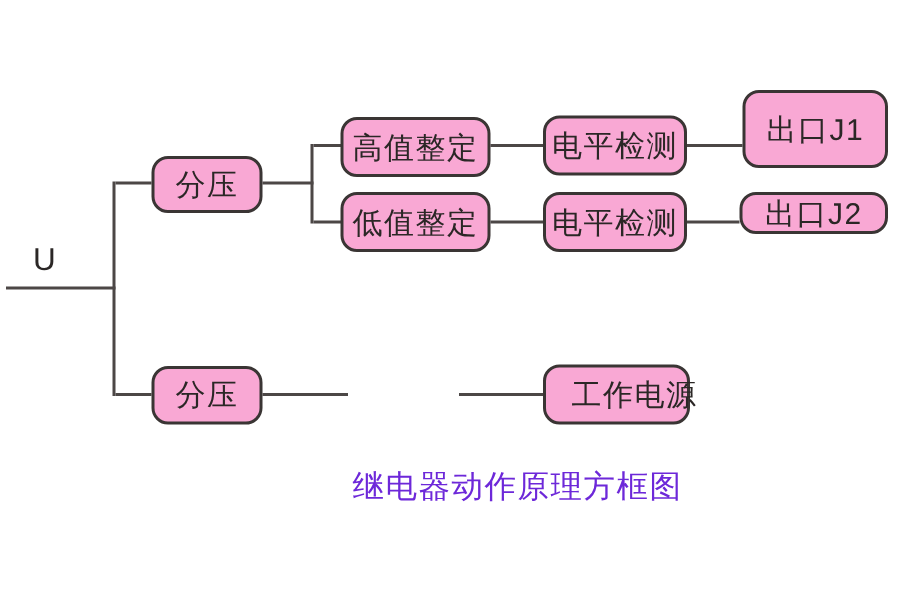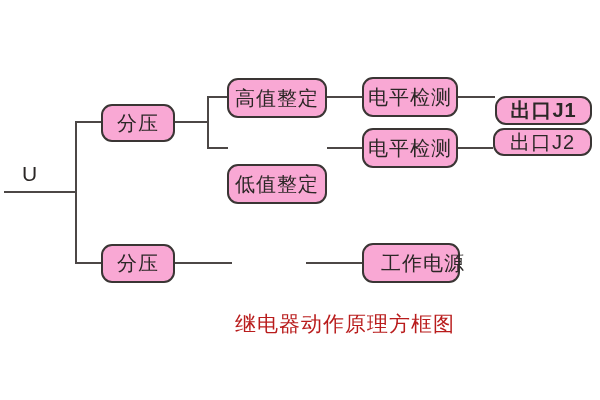--- a/index.html
+++ b/index.html
@@ -45,21 +45,21 @@
     color: #2b2726;
     z-index: 2;
   }
   .caption {
     position: absolute;
     left: 235px;
     top: 310px;
     width: 220px;
     text-align: center;
     font-size: 21px;
-    color: #b91c1c;
+    color: #6d28d9;
     letter-spacing: 1px;
     white-space: nowrap;
     z-index: 2;
   }
 </style>
 </head>
 <body>
 
 <div class="canvas">
 
@@ -82,24 +82,24 @@
 
   <div class="node" style="left:101px; top:104px; width:74px;  height:38px;">
     <span>分压</span>
   </div>
   <div class="node" style="left:227px; top:78px;  width:100px; height:40px;">
     <span>高值整定</span>
   </div>
   <div class="node" style="left:362px; top:77px;  width:96px;  height:40px;">
     <span>电平检测</span>
   </div>
-  <div class="node" style="left:495px; top:96px;  width:97px;  height:29px;font-weight:bold;">
+  <div class="node" style="left:495px; top:60px;  width:97px;  height:52px;">
     <span>出口J1</span>
   </div>
-  <div class="node" style="left:227px; top:128px; width:100px; height:40px;margin-top:36px;">
+  <div class="node" style="left:227px; top:128px; width:100px; height:40px;">
     <span>低值整定</span>
   </div>
   <div class="node" style="left:362px; top:128px; width:96px;  height:40px;">
     <span>电平检测</span>
   </div>
   <div class="node" style="left:493px; top:128px; width:99px;  height:28px;">
     <span>出口J2</span>
   </div>
   <div class="node" style="left:101px; top:244px; width:74px;  height:39px;">
     <span>分压</span>

